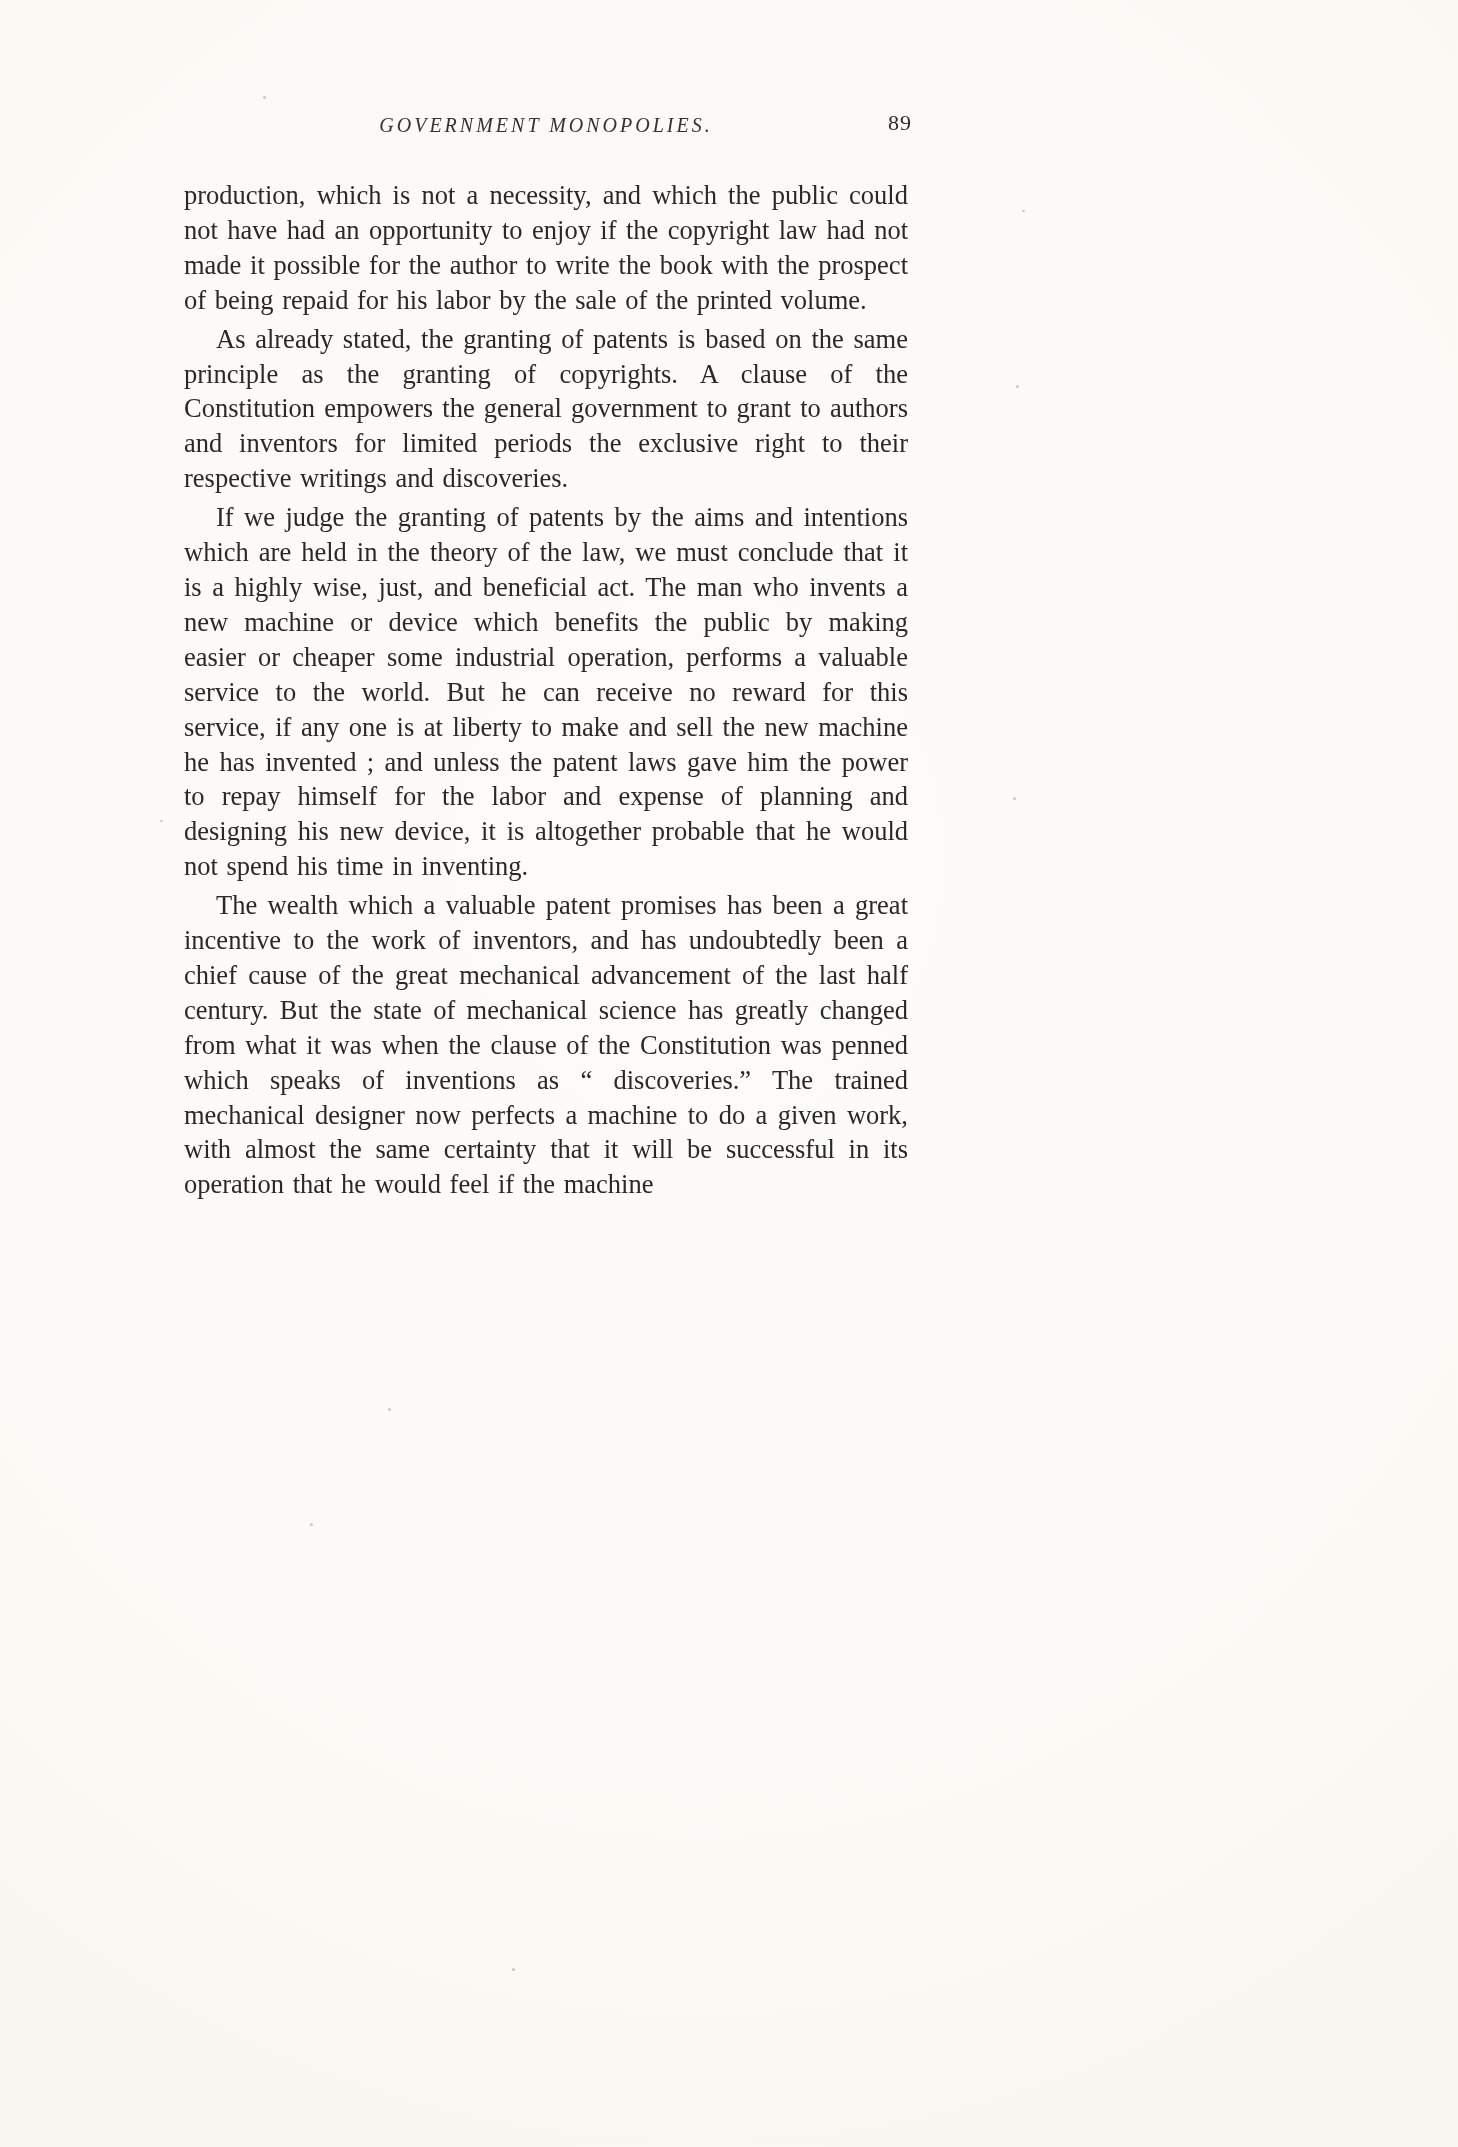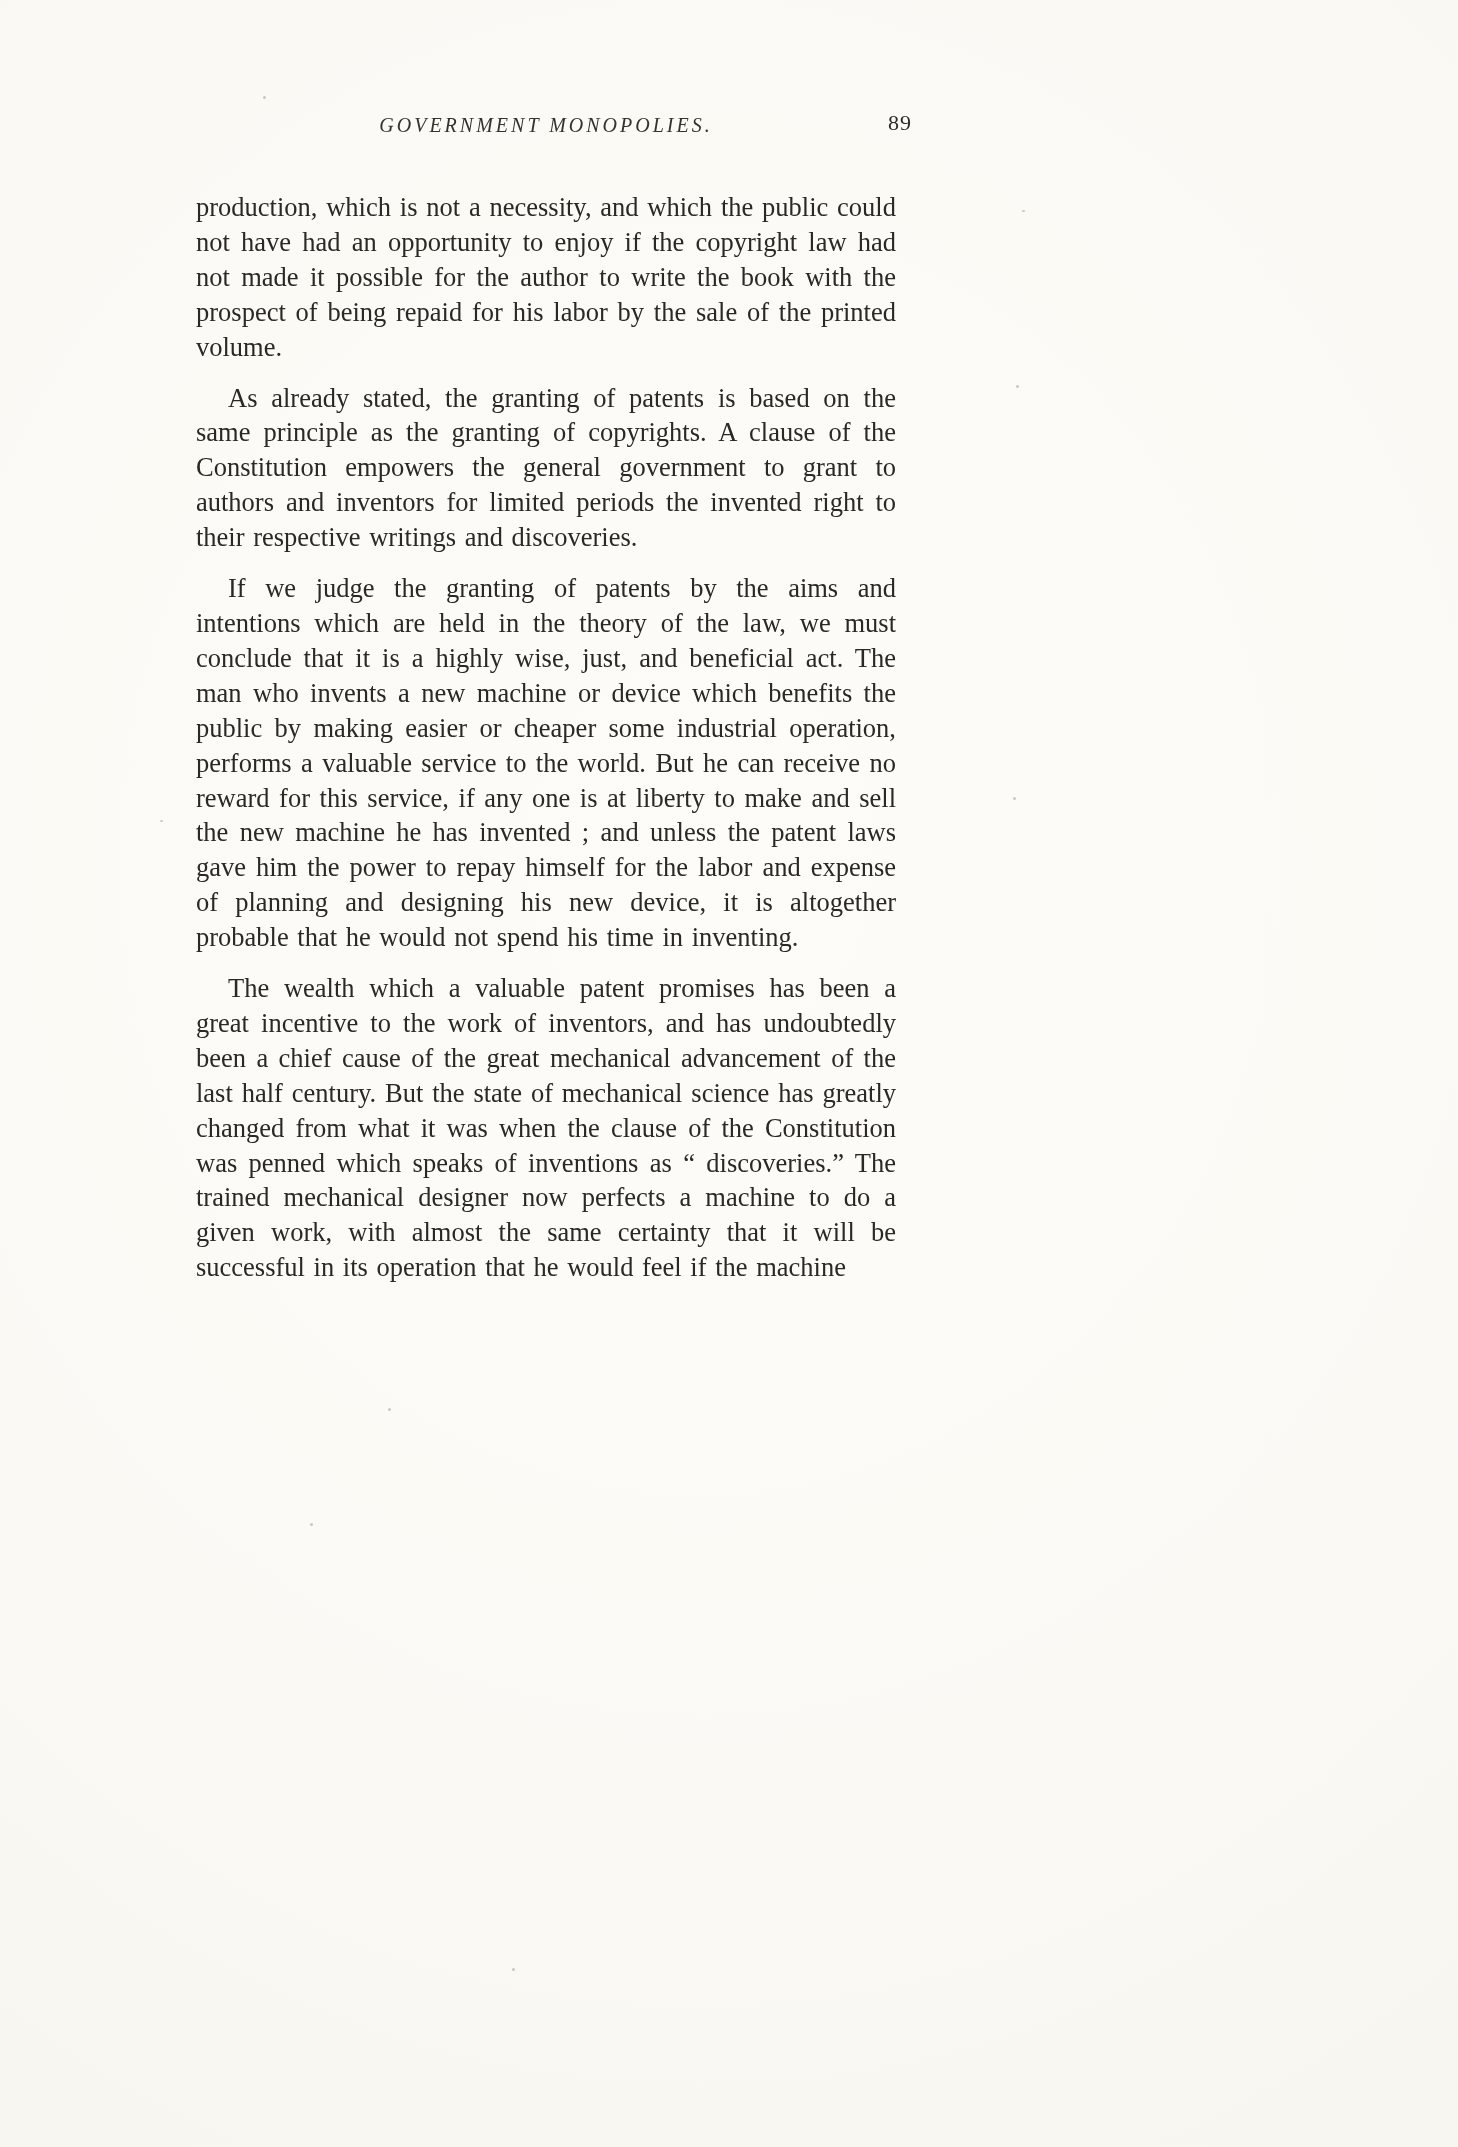--- a/index.html
+++ b/index.html
@@ -47,21 +47,21 @@
     left: 180px;
     top: 174px;
     width: 732px;
     font-size: 26.5px;
     line-height: 34.9px;
     text-align: justify;
     word-spacing: 2px;
     color: #2b2925;
   }
   .para {
-    margin: 16px;
+    margin: 4px;
     padding: 0;
   }
   .para.indent {
     text-indent: 32px;
   }
   
   .speck {
     position: absolute;
     border-radius: 50%;
     background: #8d8a82;
@@ -81,21 +81,21 @@
 
 <div class="page">
 
   <div class="running-header">
     <span class="header-title">GOVERNMENT MONOPOLIES.</span>
     <span class="page-number">89</span>
   </div>
 
   <div class="page-body">
     <p class="para">production, which is not a necessity, and which the public could not have had an opportunity to enjoy if the copyright law had not made it possible for the author to write the book with the prospect of being repaid for his labor by the sale of the printed volume.</p>
-    <p class="para indent">As already stated, the granting of patents is based on the same principle as the granting of copyrights. A clause of the Constitution empowers the general government to grant to authors and inventors for limited periods the invented right to their respective writings and discoveries.</p>
+    <p class="para indent">As already stated, the granting of patents is based on the same principle as the granting of copyrights. A clause of the Constitution empowers the general government to grant to authors and inventors for limited periods the exclusive right to their respective writings and discoveries.</p>
     <p class="para indent">If we judge the granting of patents by the aims and intentions which are held in the theory of the law, we must conclude that it is a highly wise, just, and beneficial act. The man who invents a new machine or device which benefits the public by making easier or cheaper some industrial operation, performs a valuable service to the world. But he can receive no reward for this service, if any one is at liberty to make and sell the new machine he has invented ; and unless the patent laws gave him the power to repay himself for the labor and expense of planning and designing his new device, it is altogether probable that he would not spend his time in inventing.</p>
     <p class="para indent">The wealth which a valuable patent promises has been a great incentive to the work of inventors, and has undoubtedly been a chief cause of the great mechanical advancement of the last half century. But the state of mechanical science has greatly changed from what it was when the clause of the Constitution was penned which speaks of inventions as “ discoveries.”  The trained mechanical designer now perfects a machine to do a given work, with almost the same certainty that it will be successful in its operation that he would feel if the machine</p>
   </div>
 
   <span class="speck s1"></span>
   <span class="speck s2"></span>
   <span class="speck s3"></span>
   <span class="speck s4"></span>
   <span class="speck s5"></span>
   <span class="speck s6"></span>

